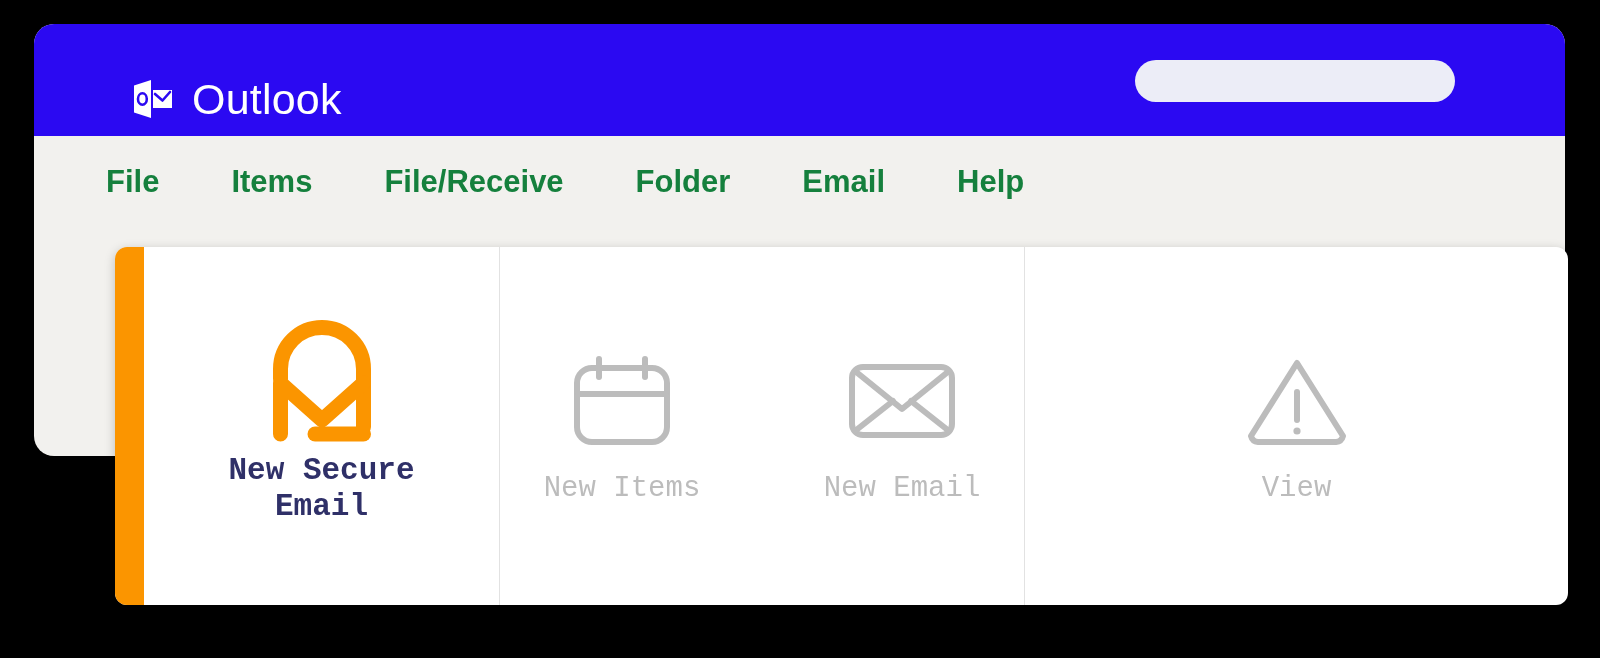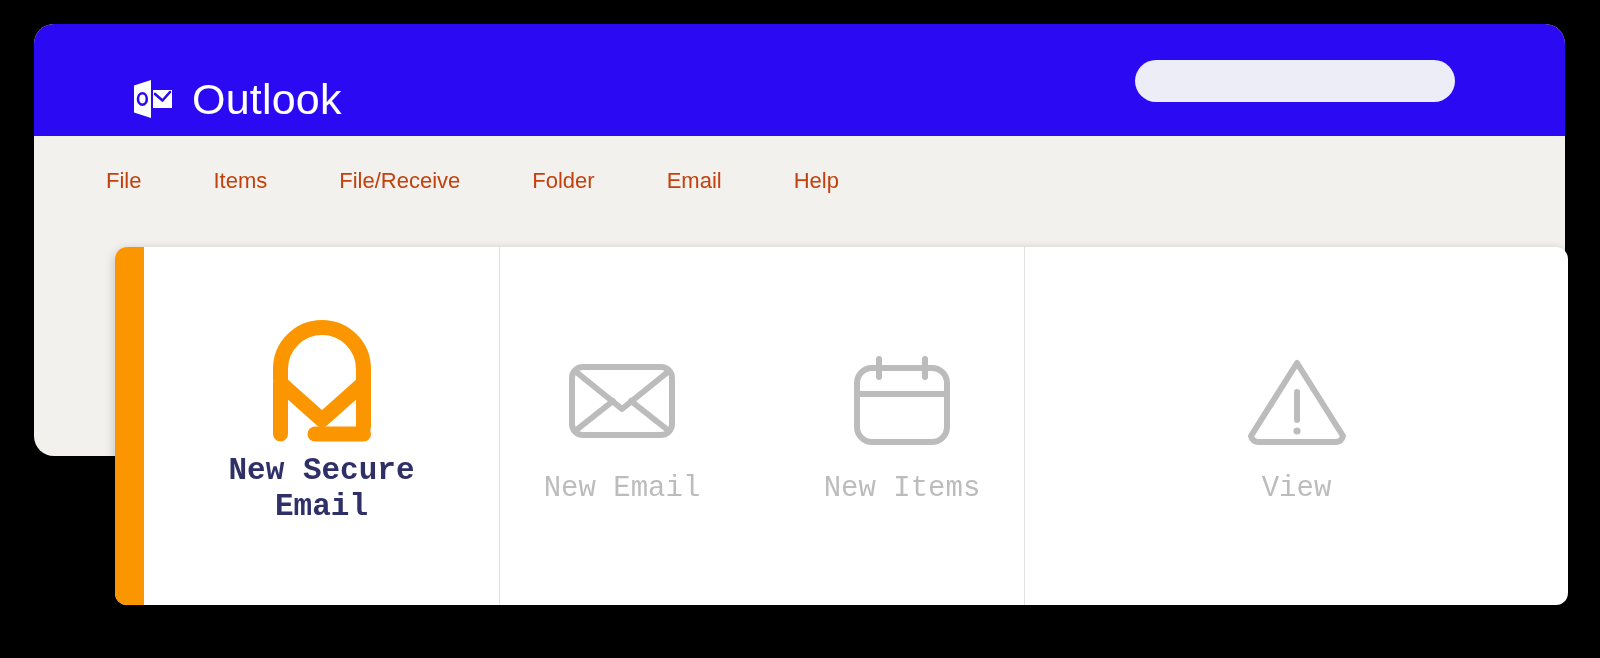--- a/index.html
+++ b/index.html
@@ -87,23 +87,23 @@
     left: 0;
     top: 112px;
     width: 100%;
     height: 90px;
     display: flex;
     align-items: center;
     padding-left: 62px;
     box-sizing: border-box;
   }
   .menu-item {
-    color: #c2410c;
-    font-size: 22px;
-    font-weight: 400;
+    color: #15803d;
+    font-size: 31px;
+    font-weight: 700;
     white-space: nowrap;
     padding: 4px 10px;
     cursor: pointer;
     line-height: 1;
   }
   .menu-gap { width: 52px; flex: none; }
 
   
   .ribbon-card {
     position: absolute;
@@ -266,46 +266,46 @@
         </span>
         <span class="rib-label">New Secure
 Email</span>
       </div>
     </div>
 
     <div class="group-sep"></div>
 
     <div class="ribbon-group group-new">
       <div class="new-inner">
-
-        <div class="rib-btn rib-btn-muted btn-new-email">
-          <span class="rib-icon">
-            <svg width="110" height="86" viewBox="0 0 110 86" aria-hidden="true">
-              <rect x="5" y="9" width="100" height="68" rx="11" ry="11" fill="none" stroke="#bcbcbc" stroke-width="6"></rect>
-              <path d="M8 13 L55 51 L102 13" fill="none" stroke="#bcbcbc" stroke-width="6" stroke-linejoin="round"></path>
-              <path d="M8 73 L46 43 M102 73 L64 43" fill="none" stroke="#bcbcbc" stroke-width="6" stroke-linecap="round"></path>
-            </svg>
-          </span>
-          <span class="rib-label">New Email</span>
-        </div>
 
         <div class="rib-btn rib-btn-muted btn-new-items">
           <span class="rib-icon">
             <svg width="106" height="96" viewBox="0 0 106 96" aria-hidden="true">
               <g fill="none" stroke="#bcbcbc" stroke-width="6" stroke-linecap="round">
                 <path d="M30 6 L30 24"></path>
                 <path d="M76 6 L76 24"></path>
                 <rect x="8" y="15" width="90" height="74" rx="15" ry="15"></rect>
                 <path d="M9 41 L97 41"></path>
               </g>
             </svg>
           </span>
           <span class="rib-label">New Items</span>
         </div>
 
+        <div class="rib-btn rib-btn-muted btn-new-email">
+          <span class="rib-icon">
+            <svg width="110" height="86" viewBox="0 0 110 86" aria-hidden="true">
+              <rect x="5" y="9" width="100" height="68" rx="11" ry="11" fill="none" stroke="#bcbcbc" stroke-width="6"></rect>
+              <path d="M8 13 L55 51 L102 13" fill="none" stroke="#bcbcbc" stroke-width="6" stroke-linejoin="round"></path>
+              <path d="M8 73 L46 43 M102 73 L64 43" fill="none" stroke="#bcbcbc" stroke-width="6" stroke-linecap="round"></path>
+            </svg>
+          </span>
+          <span class="rib-label">New Email</span>
+        </div>
+
       </div>
     </div>
 
     <div class="group-sep"></div>
 
     <div class="ribbon-group group-actions">
       <div class="actions-inner">
 
         <div class="rib-btn rib-btn-muted btn-junk">
           <span class="rib-icon">

